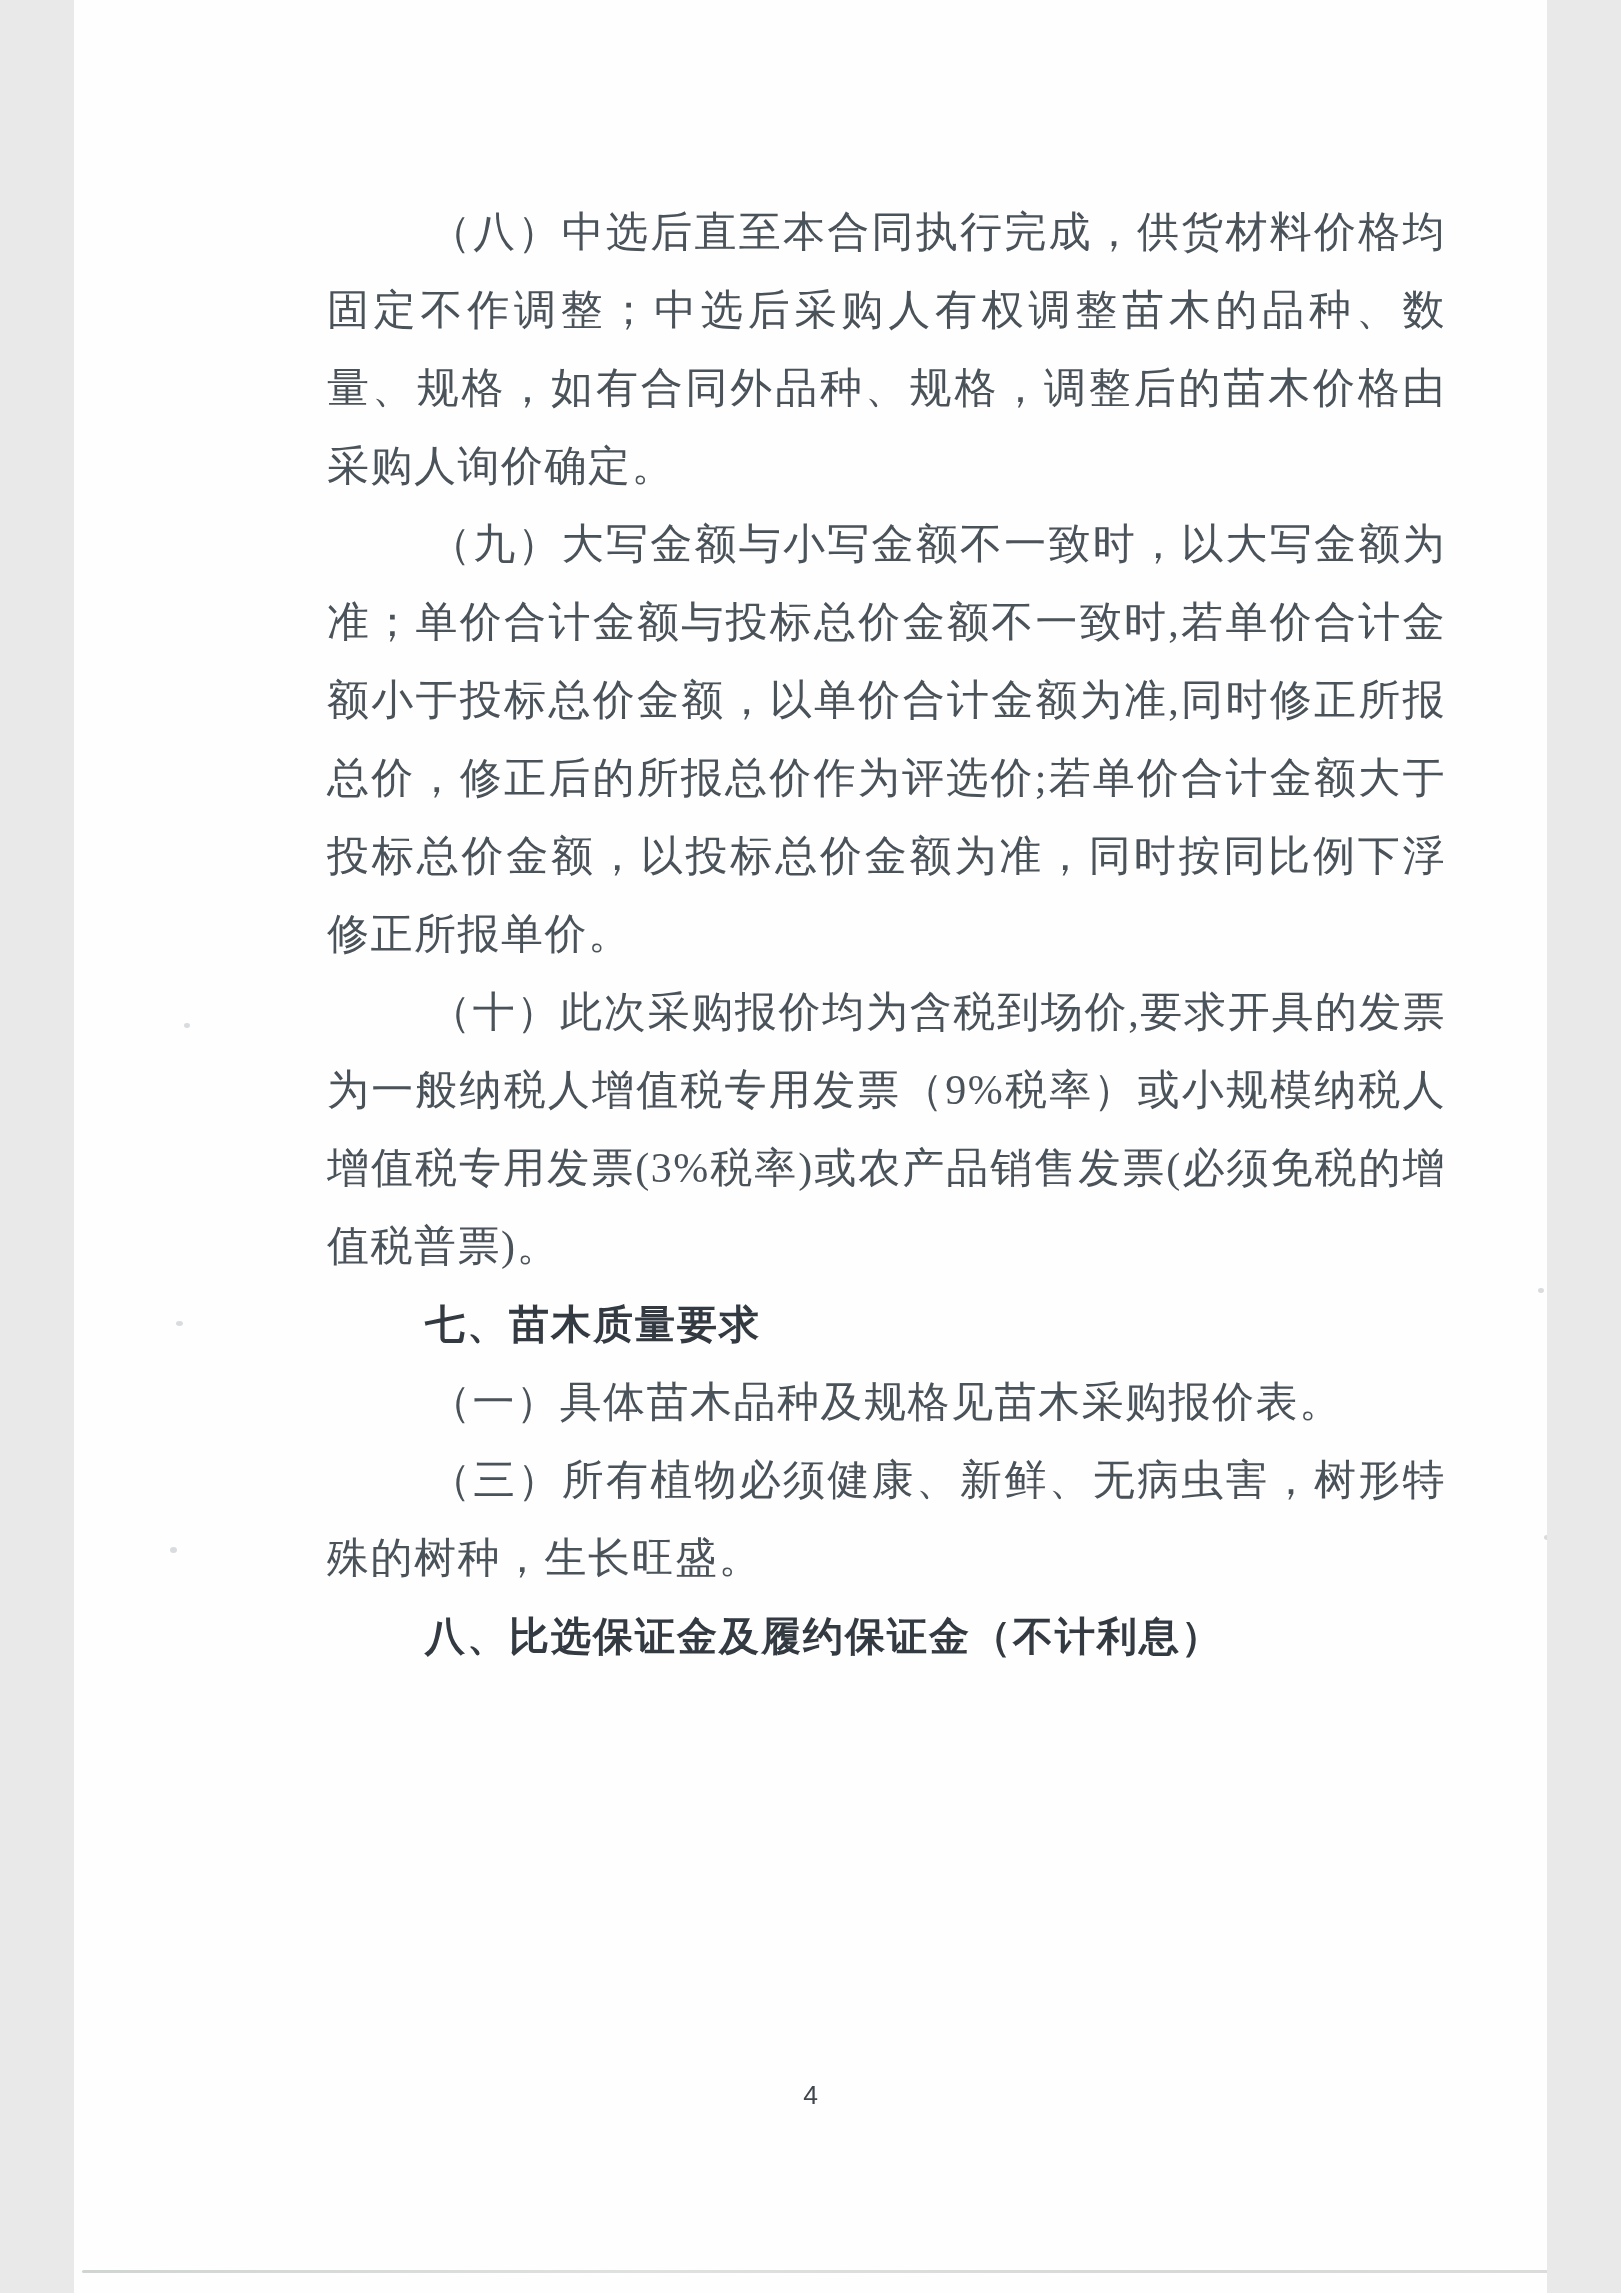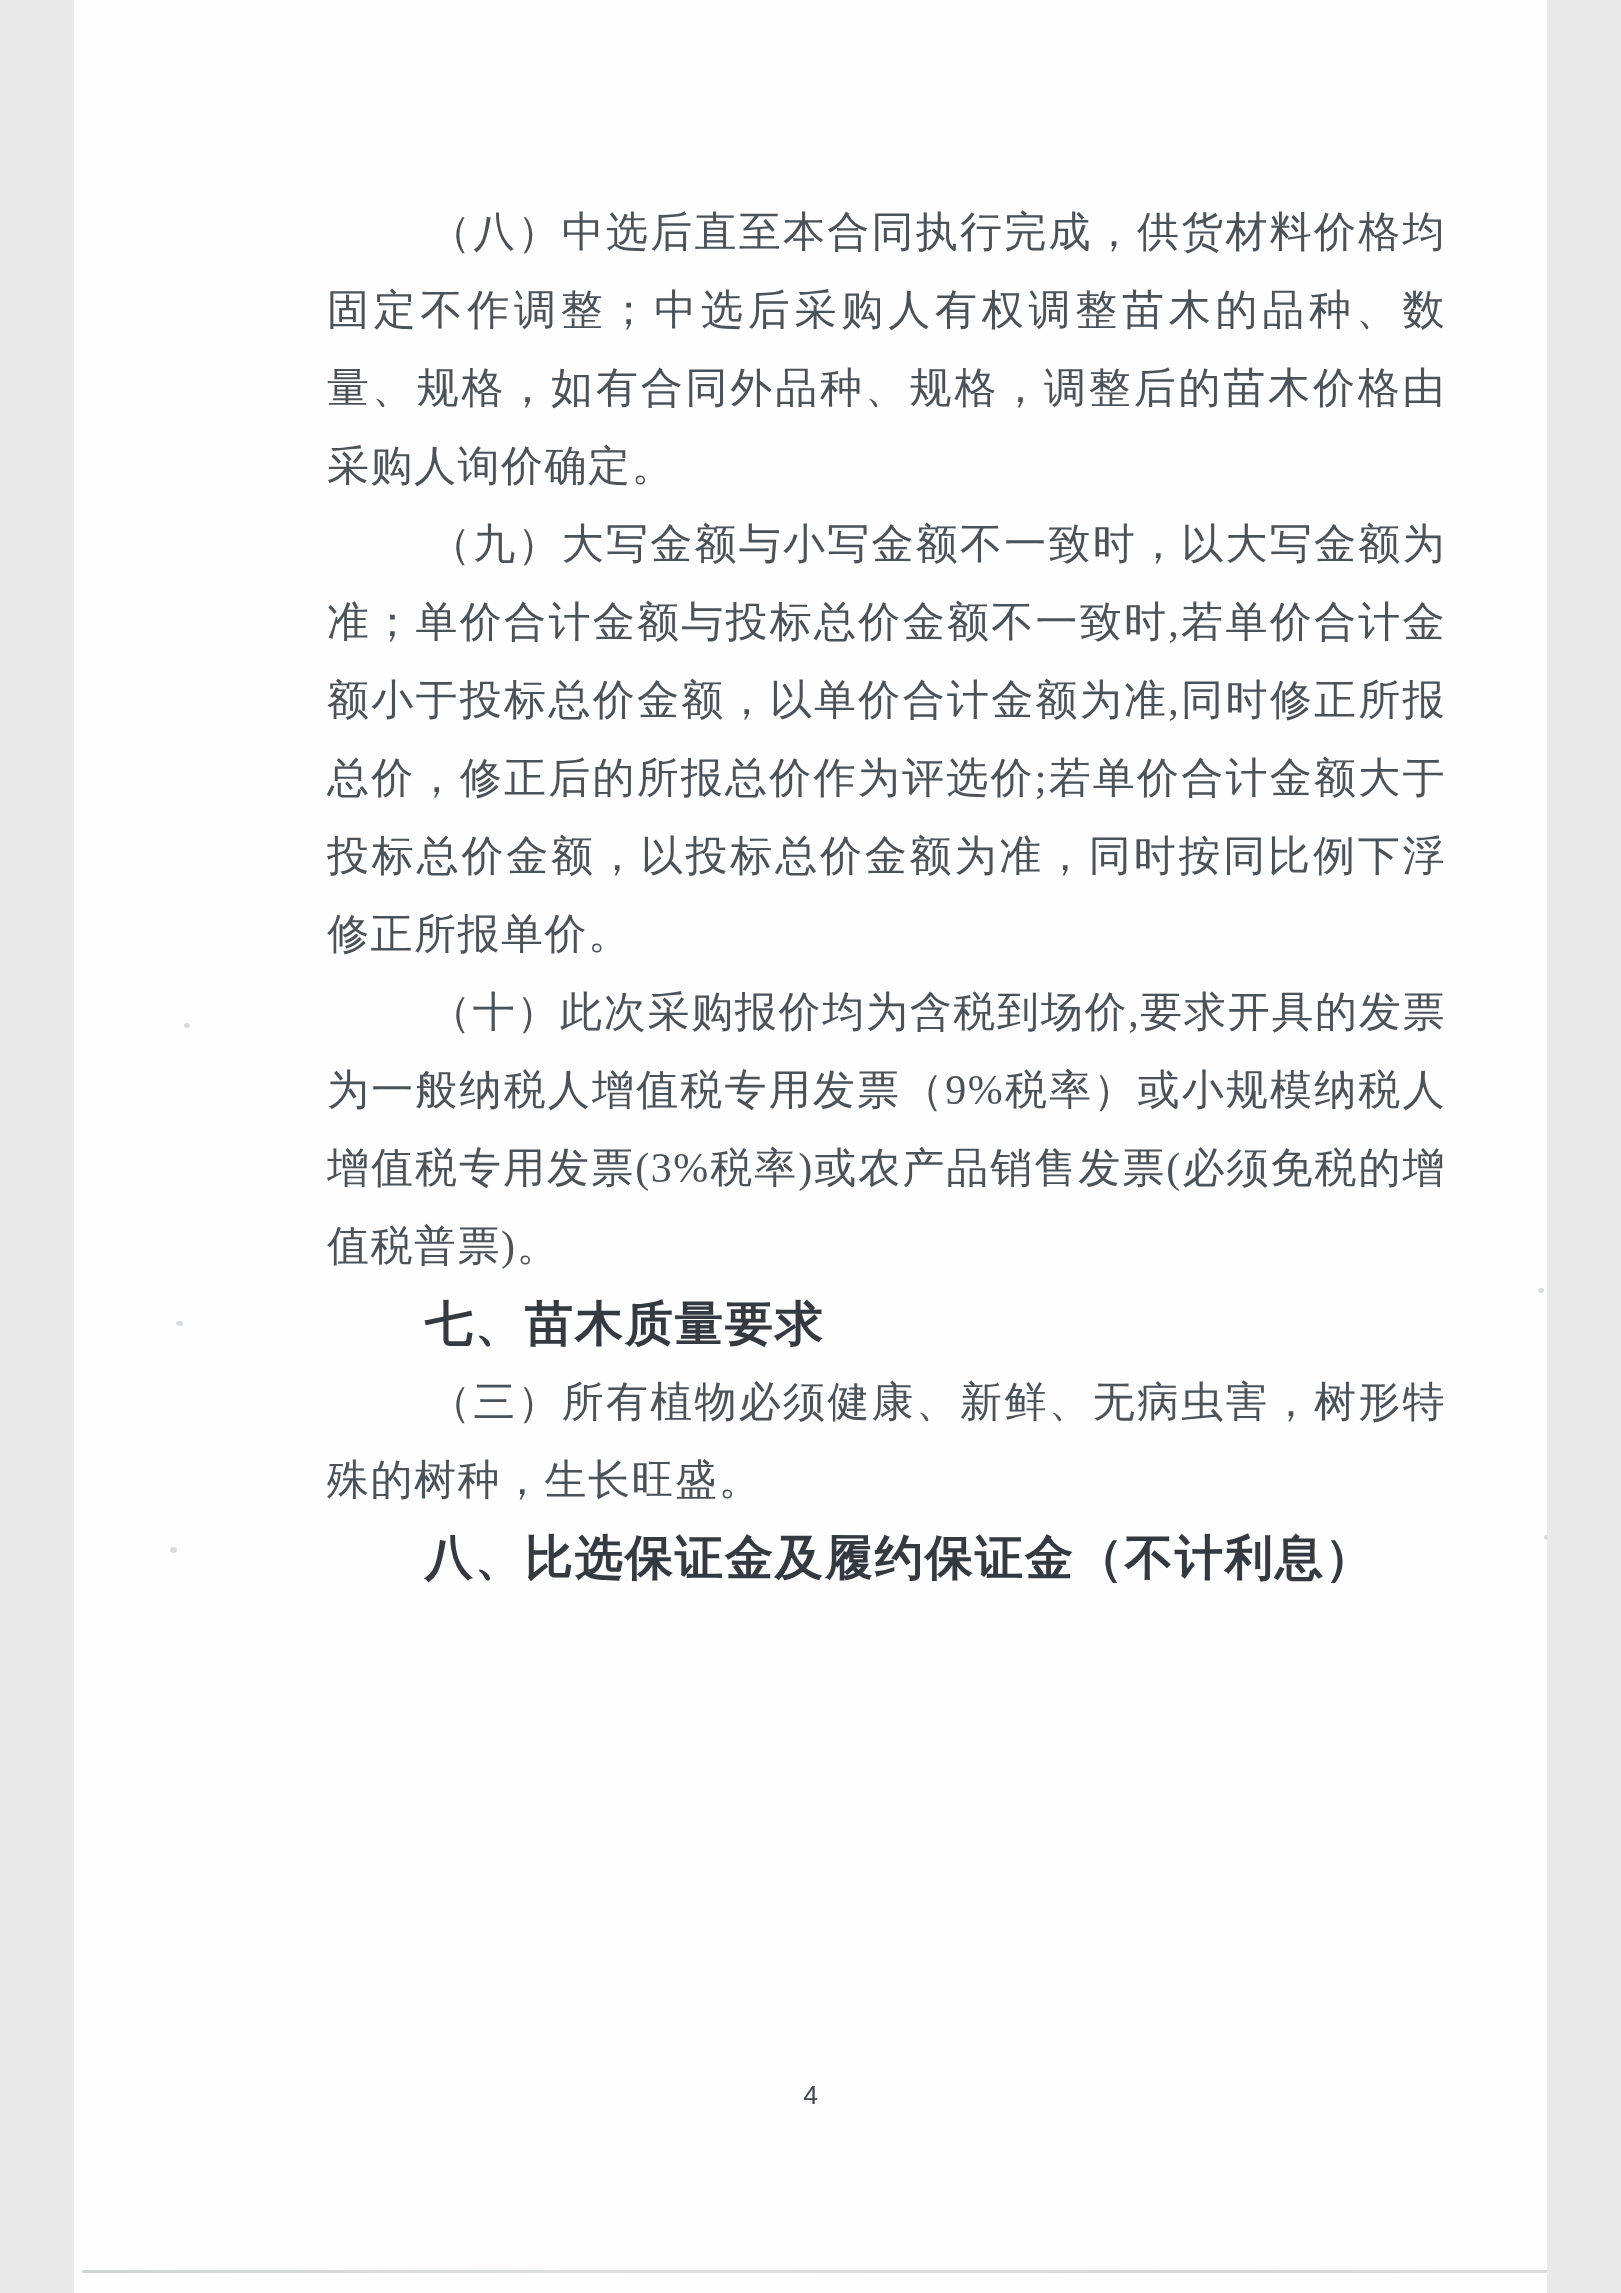--- a/index.html
+++ b/index.html
@@ -30,21 +30,21 @@
     text-align: justify;
     text-justify: inter-character;
     text-align-last: left;
     text-indent: 102px;
     font-weight: 400;
     color: #4a525a;
     font-family: "Liberation Serif", "DejaVu Serif", serif;
   }
   .doc-heading {
     margin: 0;
-    font-size: 48px;
+    font-size: 40px;
     line-height: 78px;
     letter-spacing: 2px;
     text-indent: 98px;
     font-weight: 700;
     color: #333a41;
     font-family: "Liberation Sans", "DejaVu Sans", sans-serif;
   }
   .page-number {
     position: absolute;
     left: 0;
@@ -85,20 +85,21 @@
 
   <div class="text-block">
     <p class="doc-paragraph">（八）中选后直至本合同执行完成，供货材料价格均固定不作调整；中选后采购人有权调整苗木的品种、数量、规格，如有合同外品种、规格，调整后的苗木价格由采购人询价确定。</p>
 
     <p class="doc-paragraph">（九）大写金额与小写金额不一致时，以大写金额为准；单价合计金额与投标总价金额不一致时,若单价合计金额小于投标总价金额，以单价合计金额为准,同时修正所报总价，修正后的所报总价作为评选价;若单价合计金额大于投标总价金额，以投标总价金额为准，同时按同比例下浮修正所报单价。</p>
 
     <p class="doc-paragraph">（十）此次采购报价均为含税到场价,要求开具的发票为一般纳税人增值税专用发票（9%税率）或小规模纳税人增值税专用发票(3%税率)或农产品销售发票(必须免税的增值税普票)。</p>
 
     <h2 class="doc-heading">七、苗木质量要求</h2>
 
+    <p class="doc-paragraph">（一）具体苗木品种及规格见苗木采购报价表。</p>
 
 
     <p class="doc-paragraph">（三）所有植物必须健康、新鲜、无病虫害，树形特殊的树种，生长旺盛。</p>
 
     <h2 class="doc-heading">八、比选保证金及履约保证金（不计利息）</h2>
 
   </div>
 
   <div class="page-number">4</div>
 

